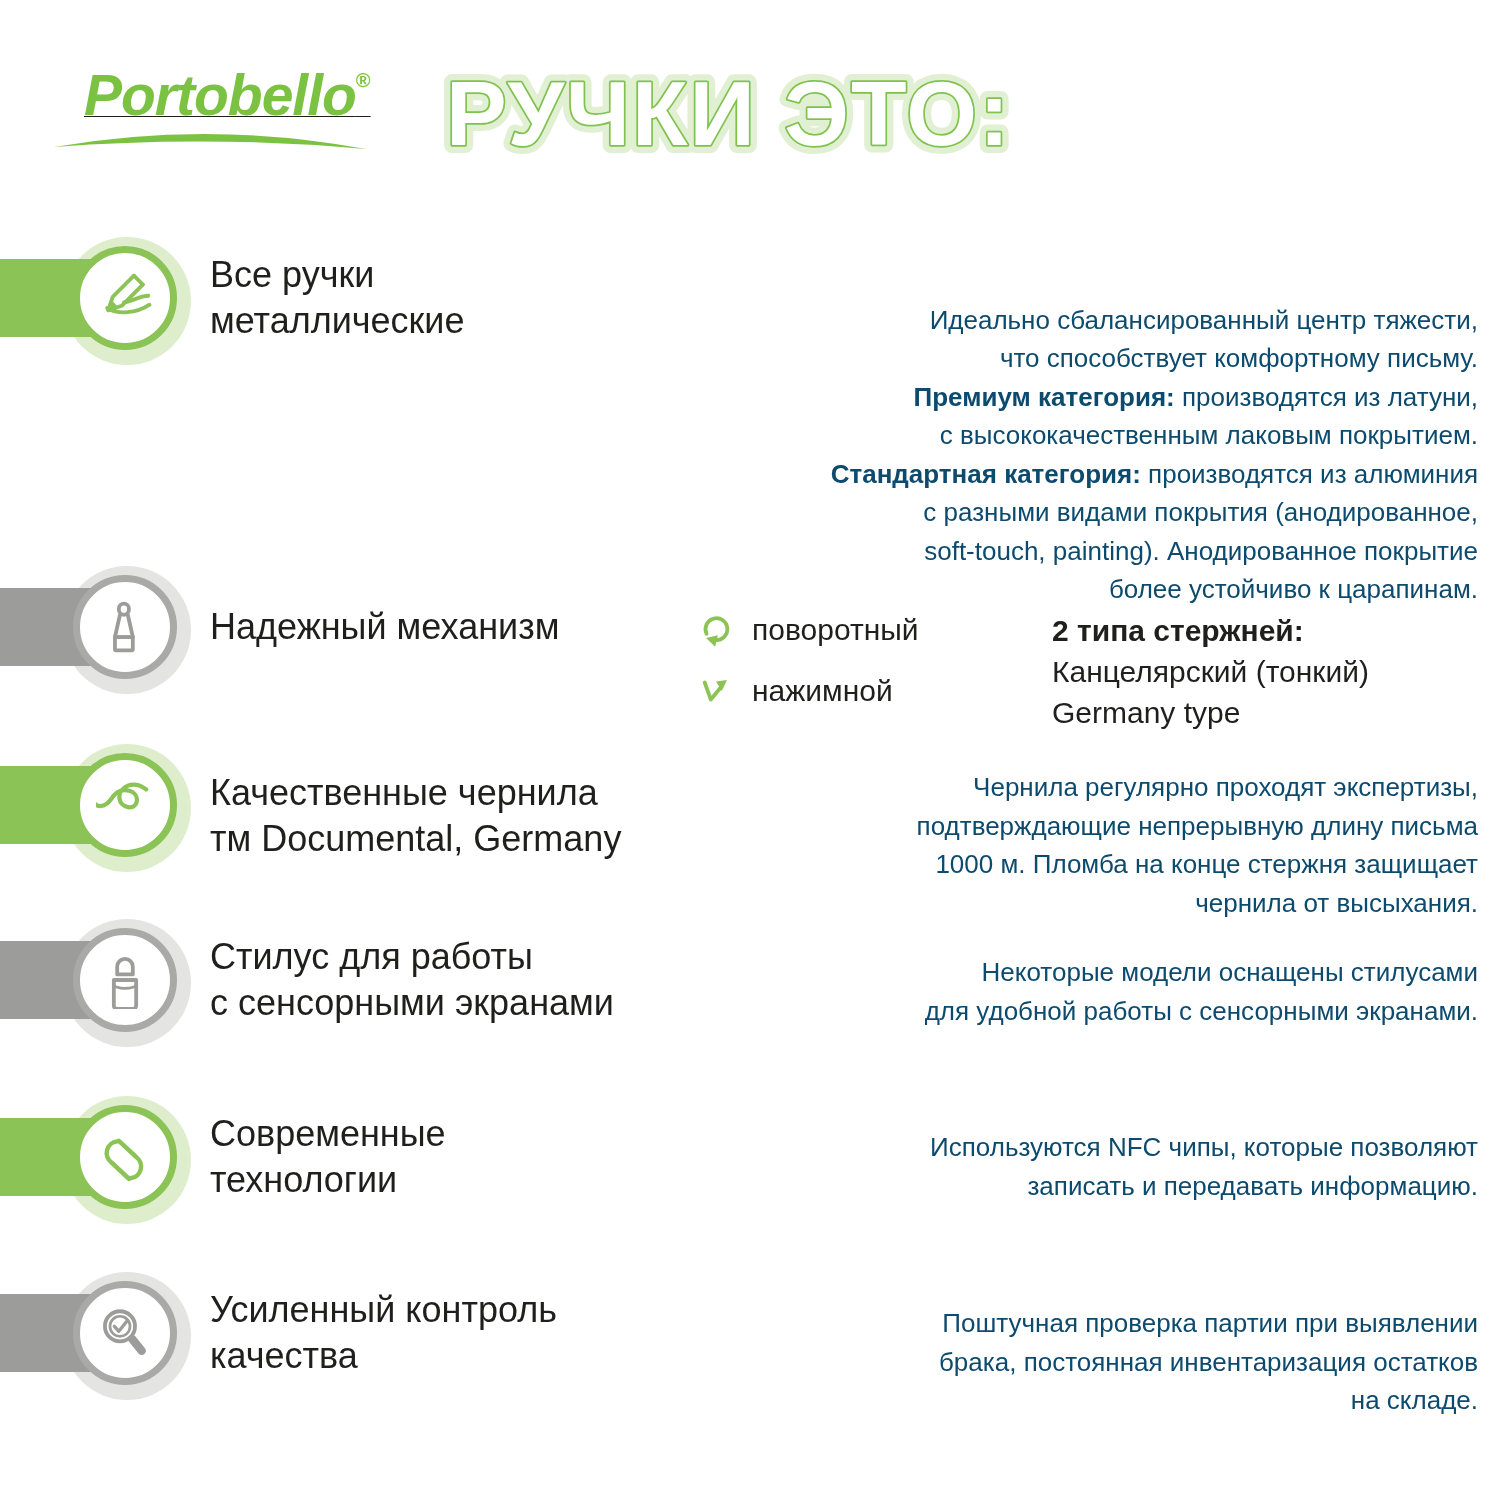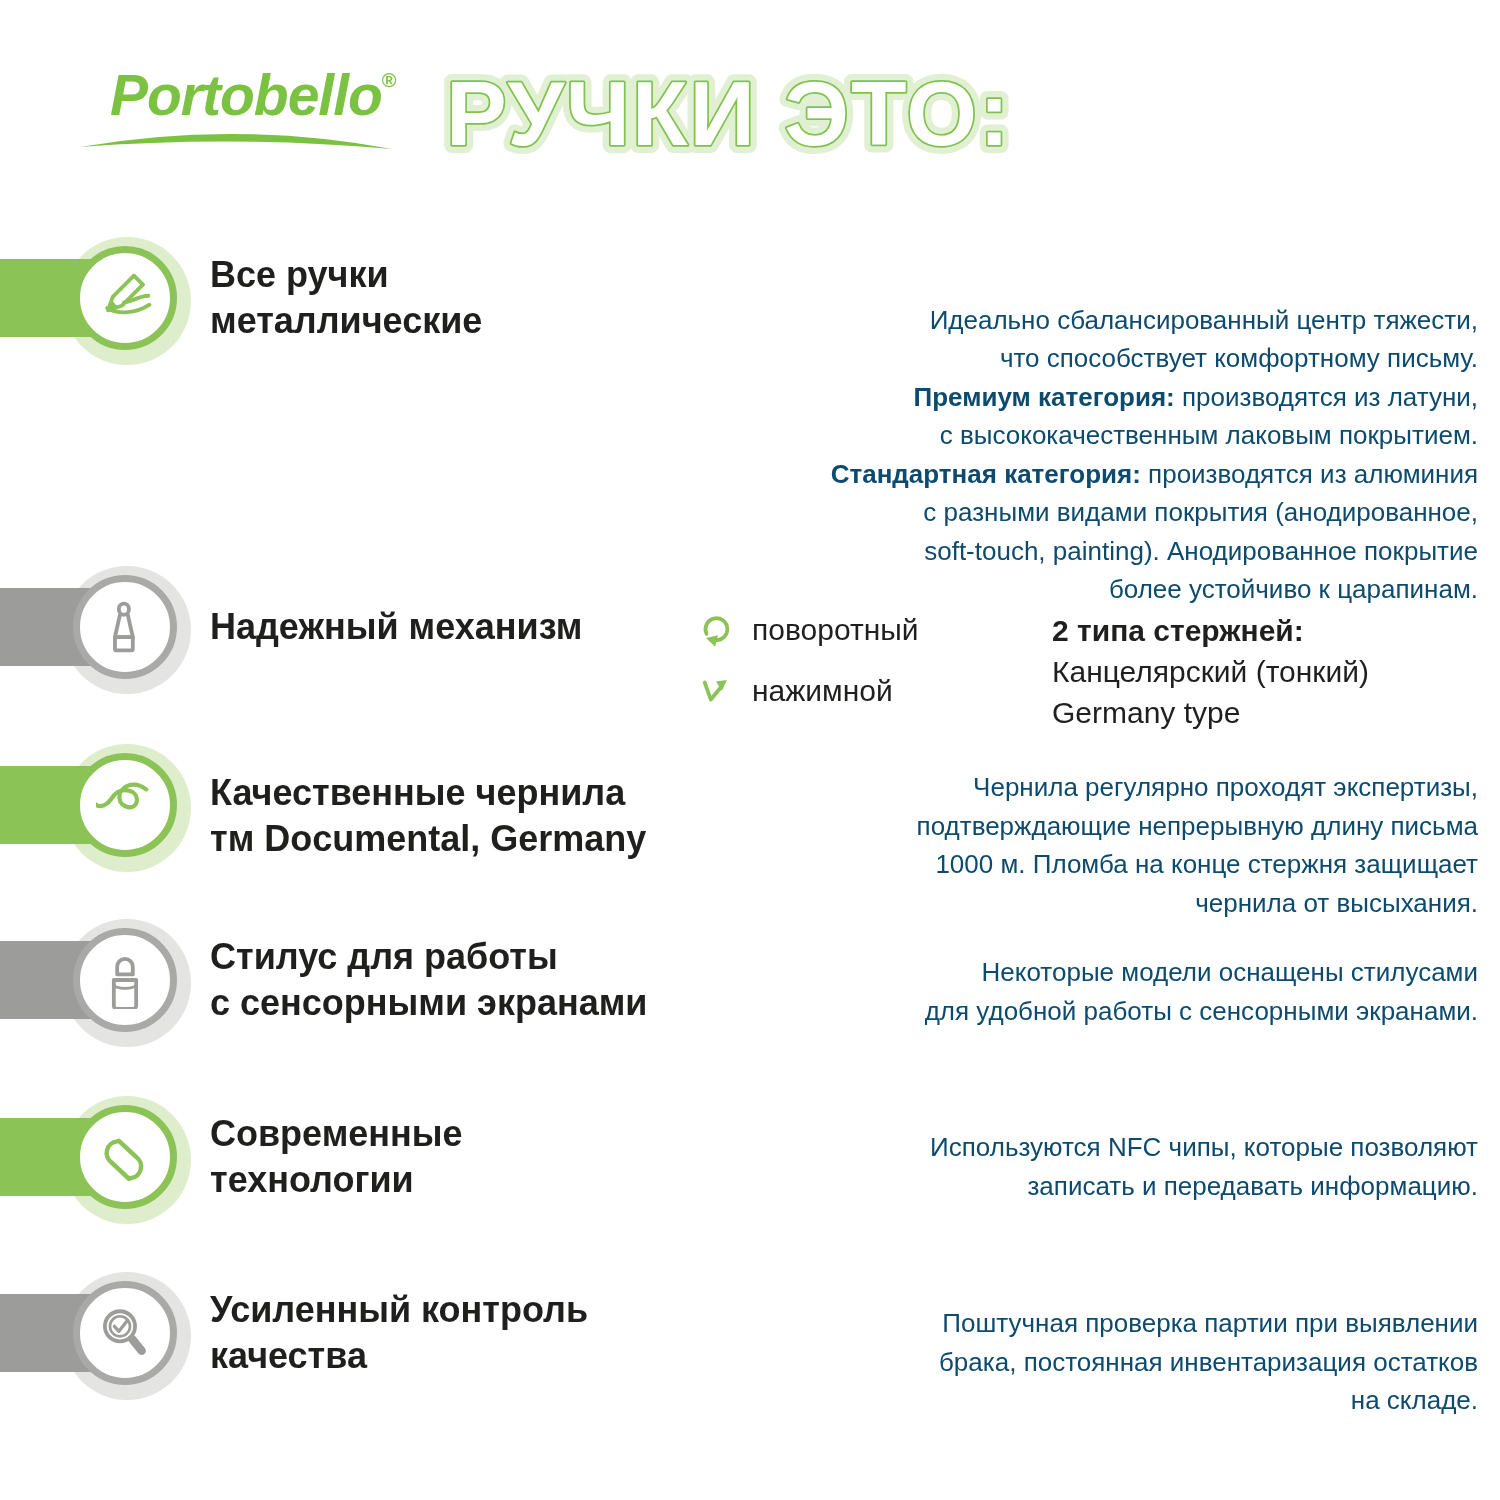--- a/index.html
+++ b/index.html
@@ -1,39 +1,39 @@
 <!DOCTYPE html>
 <html><head>
 <meta charset="utf-8">
 <style>
   html,body{margin:0;padding:0;background:#fff;}
   .canvas{
     position:relative;width:1500px;height:1500px;background:#ffffff;overflow:hidden;
     font-family:"Liberation Sans","DejaVu Sans",sans-serif;color:#1f1f1e;
   }
   
-  .logo{position:absolute;left:110px;top:62px;width:330px;}
+  .logo{position:absolute;left:84px;top:62px;width:330px;text-decoration:underline;}
   .logo-text{font-size:57px;font-weight:700;font-style:italic;color:#7cc242;letter-spacing:-1px;}
   .logo-reg{font-size:20px;font-weight:700;color:#7cc242;vertical-align:28px;font-style:normal;}
   .logo-swoosh{position:absolute;left:-34px;top:64px;}
   .headline-svg{position:absolute;left:440px;top:48px;}
   .headline-svg text{font-family:"Liberation Sans","DejaVu Sans",sans-serif;font-weight:700;letter-spacing:2px;}
   
   .bar{position:absolute;left:0;width:150px;height:78px;z-index:2;}
   .bar.green{background:#8bc356;}
   .bar.gray{background:#9c9c9b;}
   .halo{position:absolute;width:128px;height:128px;border-radius:50%;z-index:1;}
   .halo.green{background:#deeecc;}
   .halo.gray{background:#e4e4e3;}
   .icon-circle{position:absolute;left:73px;width:90px;height:90px;border-radius:50%;
     background:#fff;z-index:3;display:flex;align-items:center;justify-content:center;}
   .icon-circle.green{border:7px solid #8bc356;}
   .icon-circle.gray{border:7px solid #a9a9a8;}
   .row-title{position:absolute;left:210px;width:500px;margin:0;font-size:36px;line-height:46px;
-    font-weight:700;color:#1f1f1e;white-space:pre-line;z-index:4;}
+    font-weight:400;color:#1f1f1e;white-space:pre-line;z-index:4;}
   .desc{position:absolute;left:698px;width:780px;font-size:26px;line-height:38.5px;
     color:#0c4a6e;white-space:pre-line;z-index:4;text-align:right;}
   .desc b{font-weight:700;}
   
   .mech-list{position:absolute;left:698px;top:612px;display:flex;flex-direction:column;gap:25px;z-index:4;}
   .mech-item{display:flex;align-items:center;height:36px;gap:16px;}
   .mech-label{font-size:30px;color:#1f1f1e;}
   .refills{position:absolute;left:1005px;top:610px;font-size:30px;line-height:41px;color:#1f1f1e;z-index:4;margin-left:47px;}
   .refills-heading{font-weight:700;}
   .refills-body{white-space:pre-line;}

